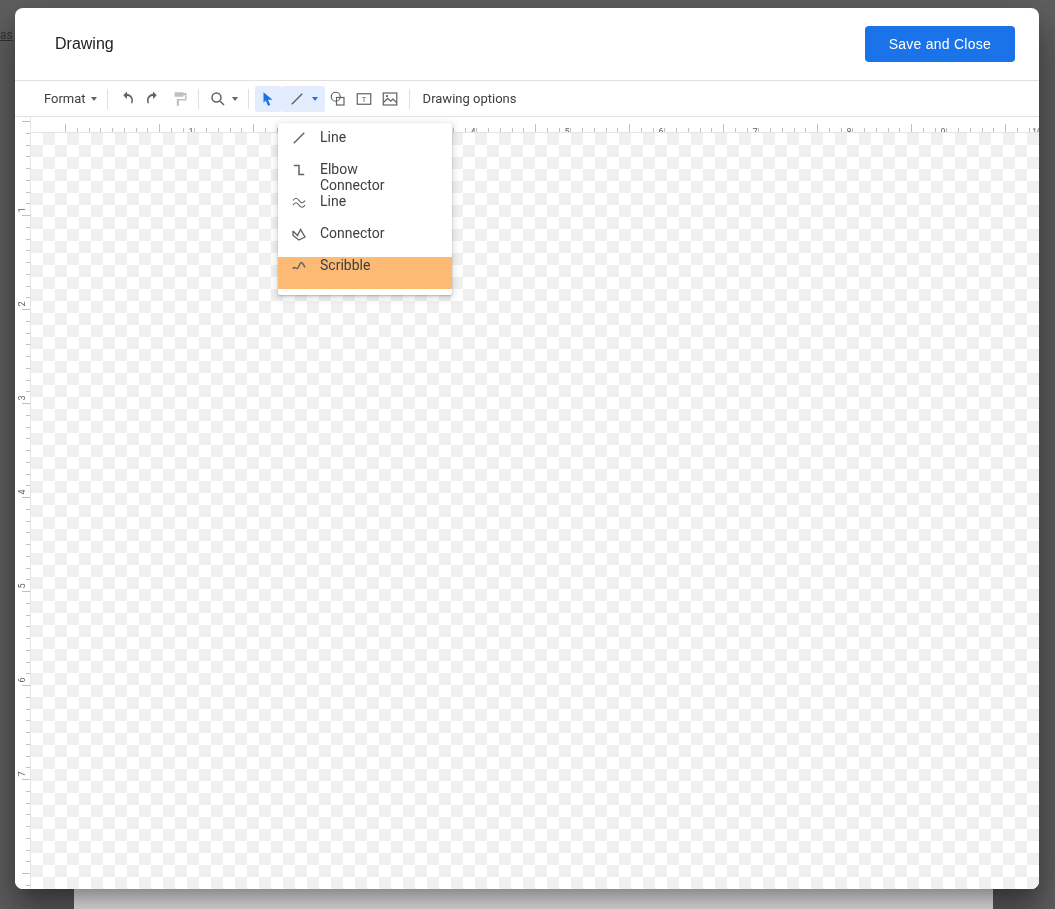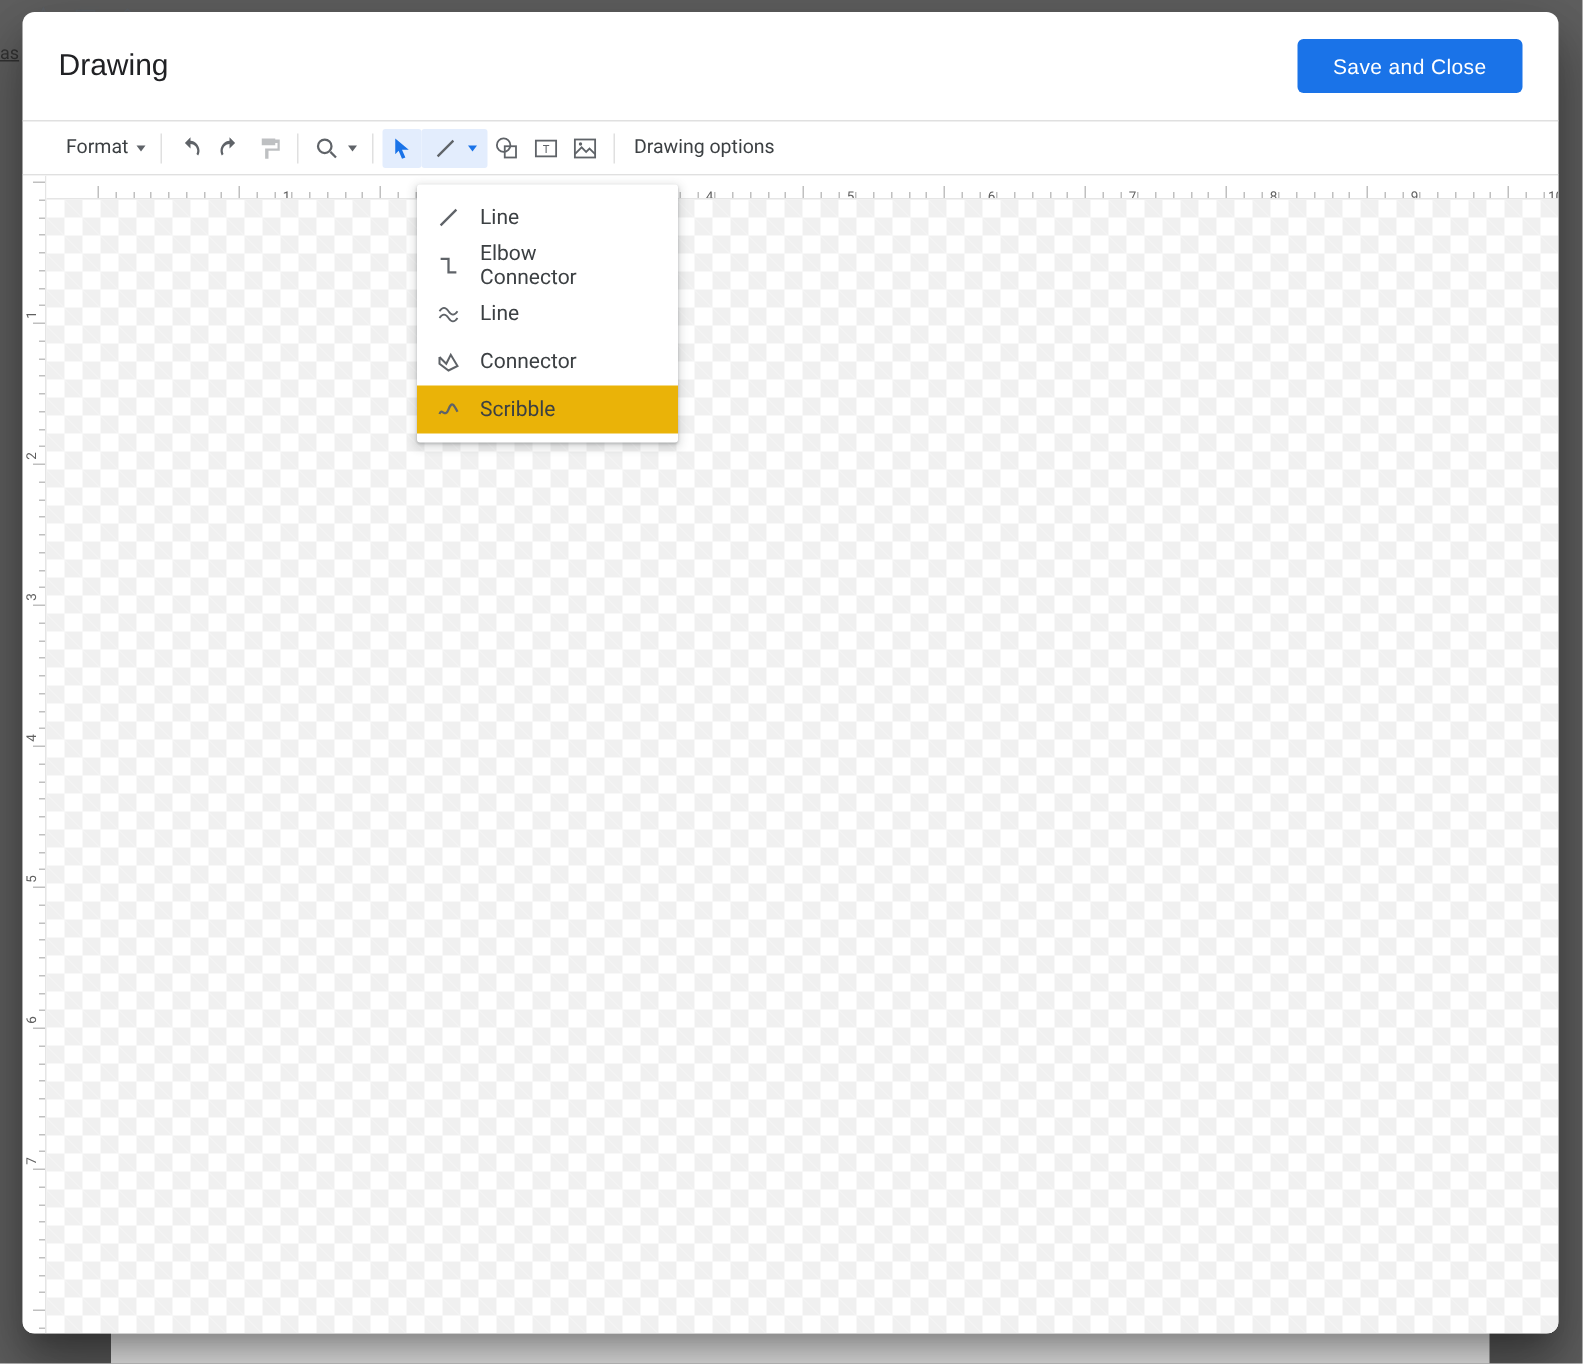--- a/index.html
+++ b/index.html
@@ -43,24 +43,25 @@
       overflow: hidden;
     }
     .modal-header {
       display: flex;
       align-items: center;
       justify-content: space-between;
       padding: 18px 24px;
       border-bottom: 1px solid #e0e0e0;
     }
     .modal-title {
-      font-size: 20px;
+      font-size: 16px;
       color: #202124;
       font-weight: 400;
       font-family: 'Google Sans', Arial, sans-serif;
+      margin-left: 16px;
     }
     .save-btn {
       background: #1a73e8;
       color: #fff;
       border: none;
       border-radius: 4px;
       padding: 0 24px;
       height: 36px;
       font-size: 14px;
       font-weight: 500;
@@ -161,29 +162,28 @@
       left: 278px;
       width: 174px;
       background: #fff;
       border-radius: 2px;
       box-shadow: 0 2px 6px 2px rgba(60,64,67,.15), 0 1px 2px rgba(60,64,67,.3);
       padding: 6px 0;
       z-index: 50;
     }
     .dd-item {
       display: flex;
-      align-items: center;
       height: 32px;
       padding: 0 32px 0 12px;
       gap: 12px;
       font-size: 14px;
       color: #3c4043;
       cursor: pointer;
     }
-    .dd-item.hover { background: #eab308; }
+    .dd-item.hover { background: #fdba74; }
     .dd-icon { width: 18px; height:18px; display:flex; align-items:center; justify-content:center; color:#5f6368; }
     svg { display:block; }
   </style>
 </head>
 <body>
 
 <div class="backdrop-icons">
   <svg viewBox="0 0 24 24">
       <path d="M12 17.27L18.18 21l-1.64-7.03L22 9.24l-7.19-.61L12 2 9.19 8.63 2 9.24l5.46 4.73L5.82 21z" fill="none" stroke="currentColor" stroke-width="1.4"></path>
     </svg>

